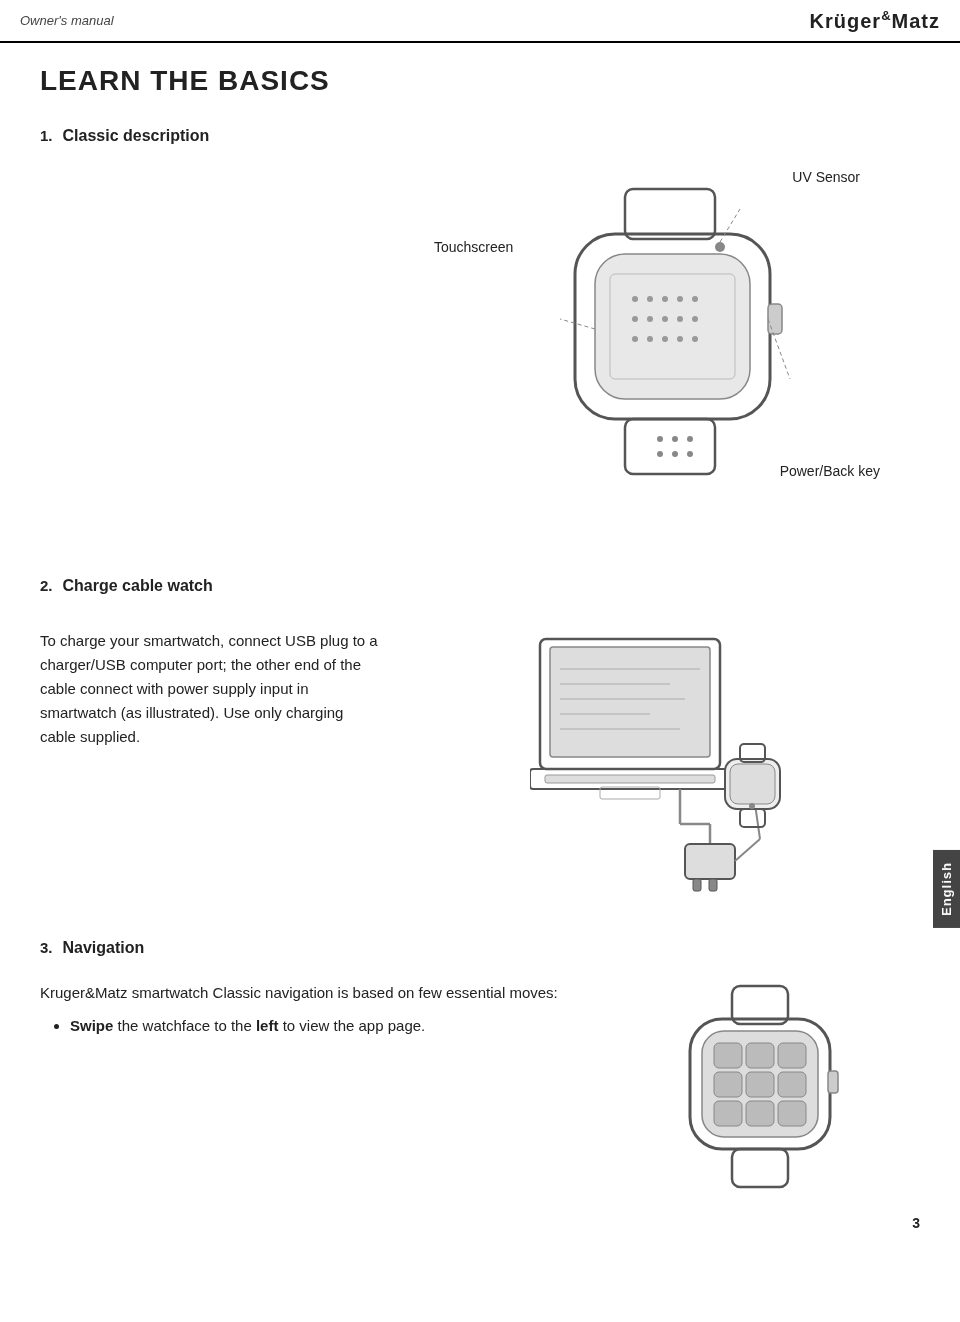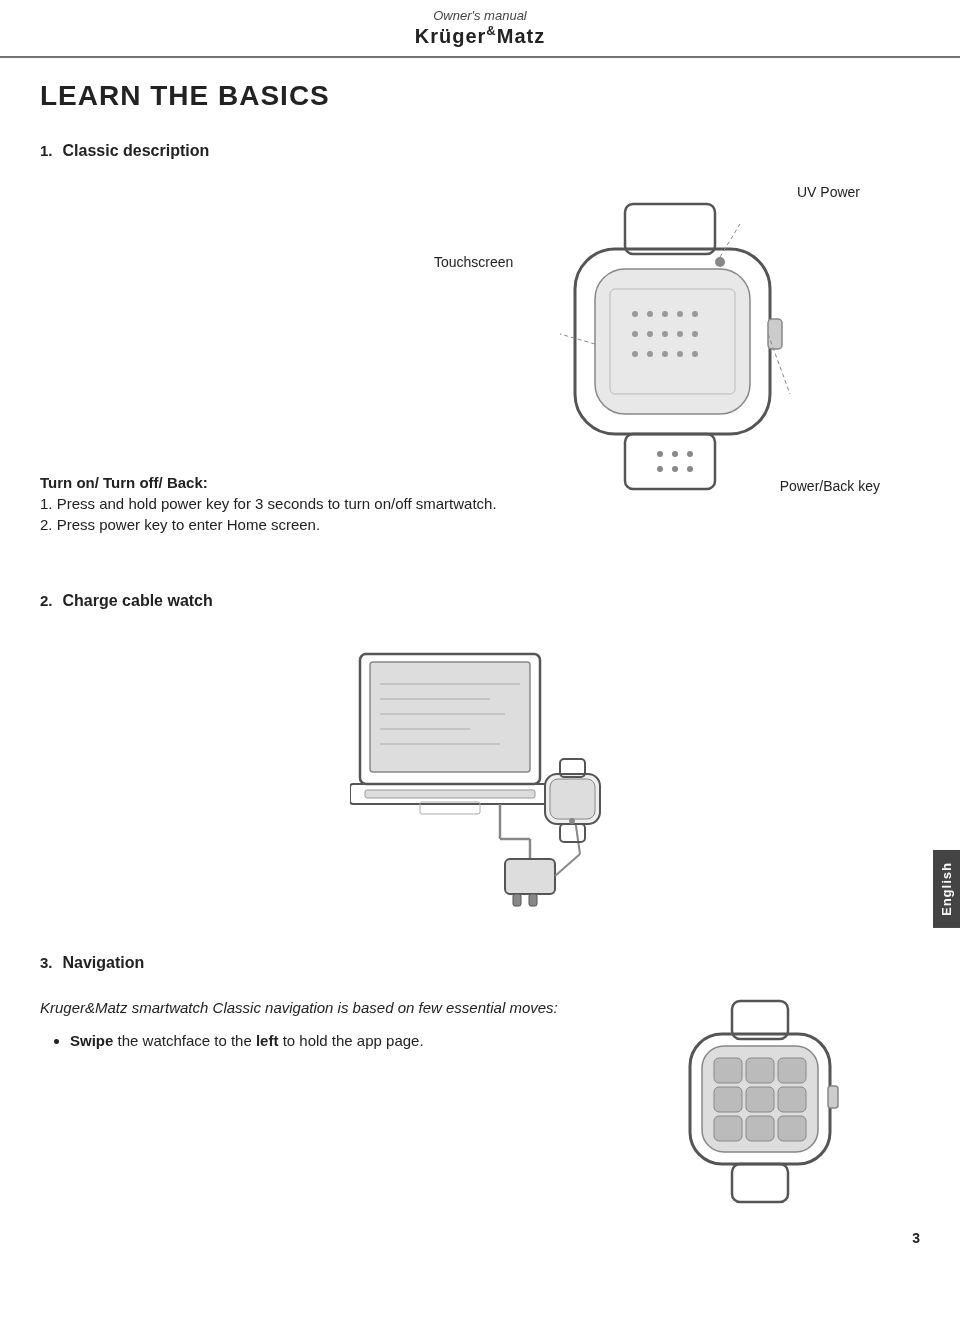--- a/index.html
+++ b/index.html
@@ -13,22 +13,21 @@
       color: #222;
       position: relative;
     }
 
     
     .header {
       display: flex;
       justify-content: space-between;
       align-items: center;
       padding: 8px 20px 8px 20px;
-      border-bottom: 2px solid #737373;
-      flex-direction: column;
+      border-bottom: 2px solid #000000;
     }
     .header-left {
       font-size: 13px;
       color: #444;
       font-style: italic;
     }
     .header-right {
       font-size: 20px;
       font-weight: bold;
       color: #222;
@@ -176,21 +175,21 @@
   <div class="page-title">LEARN THE BASICS</div>
 
   <div class="product-desc-section">
     <div style="display:flex; align-items:flex-start;">
       <span class="section-num">1.</span>
       <span class="section-heading">Classic description</span>
     </div>
 
     <div class="diagram-area" style="position:relative; margin-left:auto; margin-right:0; width:500px; height:360px;">
 
-      <div style="position:absolute; top:10px; right:60px; font-size:14px;">UV Power</div>
+      <div style="position:absolute; top:10px; right:60px; font-size:14px;">UV Sensor</div>
 
       <div style="position:absolute; top:80px; left:14px; font-size:14px;">Touchscreen</div>
 
       <div style="position:absolute; bottom:40px; right:40px; font-size:14px;">Power/Back key</div>
 
       <svg width="320" height="320" viewBox="0 0 320 320" style="position:absolute; top:20px; left:100px;" xmlns="http://www.w3.org/2000/svg">
 
         <rect x="105" y="10" width="90" height="50" rx="8" ry="8" fill="none" stroke="#555" stroke-width="2.5"></rect>
 
         <rect x="55" y="55" width="195" height="185" rx="40" ry="40" fill="none" stroke="#555" stroke-width="3"></rect>
@@ -229,33 +228,31 @@
         <circle cx="170" cy="275" r="3" fill="#888"></circle>
 
         <line x1="200" y1="63" x2="220" y2="30" stroke="#888" stroke-width="1" stroke-dasharray="4,3"></line>
 
         <line x1="75" y1="150" x2="40" y2="140" stroke="#888" stroke-width="1" stroke-dasharray="4,3"></line>
 
         <line x1="248" y1="140" x2="270" y2="200" stroke="#888" stroke-width="1" stroke-dasharray="4,3"></line>
       </svg>
     </div>
 
-    <div class="turn-onoff-section" style="margin-top: -60px;">
-      <p><span class="bold">Turn on/ Turn off/ Back:</span></p>
-      <p>1. Press and hold power key for 3 seconds to turn on/off smartwatch.</p>
-      <p>2. Press power key to enter Home screen.</p>
-    </div>
   </div>
 
   <div style="margin-bottom:30px;">
     <div style="display:flex; align-items:flex-start; margin-bottom:10px;">
       <span class="section-num">2.</span>
       <span class="section-heading">Charge cable watch</span>
     </div>
     <div class="charge-section">
+      <div class="charge-text">
+        <p style="font-size:15px; line-height:1.6;">To charge your smartwatch, connect USB plug to a charger/USB computer port; the other end of the cable connect with power supply input in smartwatch (as illustrated). Use only charging cable supplied.</p>
+      </div>
       <div class="charge-image">
 
         <svg width="260" height="280" viewBox="0 0 260 280" xmlns="http://www.w3.org/2000/svg">
 
           <rect x="10" y="10" width="180" height="130" rx="6" ry="6" fill="none" stroke="#555" stroke-width="2.5"></rect>
 
           <rect x="20" y="18" width="160" height="110" rx="3" ry="3" fill="#ddd" stroke="#888" stroke-width="1.5"></rect>
 
           <line x1="30" y1="40" x2="170" y2="40" stroke="#bbb" stroke-width="1.5"></line>
           <line x1="30" y1="55" x2="140" y2="55" stroke="#bbb" stroke-width="1.5"></line>
@@ -295,27 +292,27 @@
     </div>
   </div>
 
   <div>
     <div style="display:flex; align-items:flex-start; margin-bottom:10px;">
       <span class="section-num">3.</span>
       <span class="section-heading">Navigation</span>
     </div>
     <div class="nav-section">
       <div class="nav-text">
-        <p style="font-size:15px; margin-bottom:12px; line-height:1.6;font-style:italic;">Kruger&amp;Matz smartwatch Classic navigation is based on few essential moves:</p>
+        <p style="font-size:15px; margin-bottom:12px; line-height:1.6;">Kruger&amp;Matz smartwatch Classic navigation is based on few essential moves:</p>
         <ul class="bullet-list">
           <li>
             <span class="bold">Swipe</span>
             <span> the watchface to the </span>
             <span class="bold">left</span>
-            <span> to hold the app page.</span>
+            <span> to view the app page.</span>
           </li>
         </ul>
       </div>
       <div class="nav-image">
 
         <svg width="180" height="210" viewBox="0 0 180 210" xmlns="http://www.w3.org/2000/svg">
 
           <rect x="62" y="5" width="56" height="38" rx="8" ry="8" fill="none" stroke="#555" stroke-width="2.5"></rect>
 
           <rect x="20" y="38" width="140" height="130" rx="32" ry="32" fill="none" stroke="#555" stroke-width="3"></rect>

